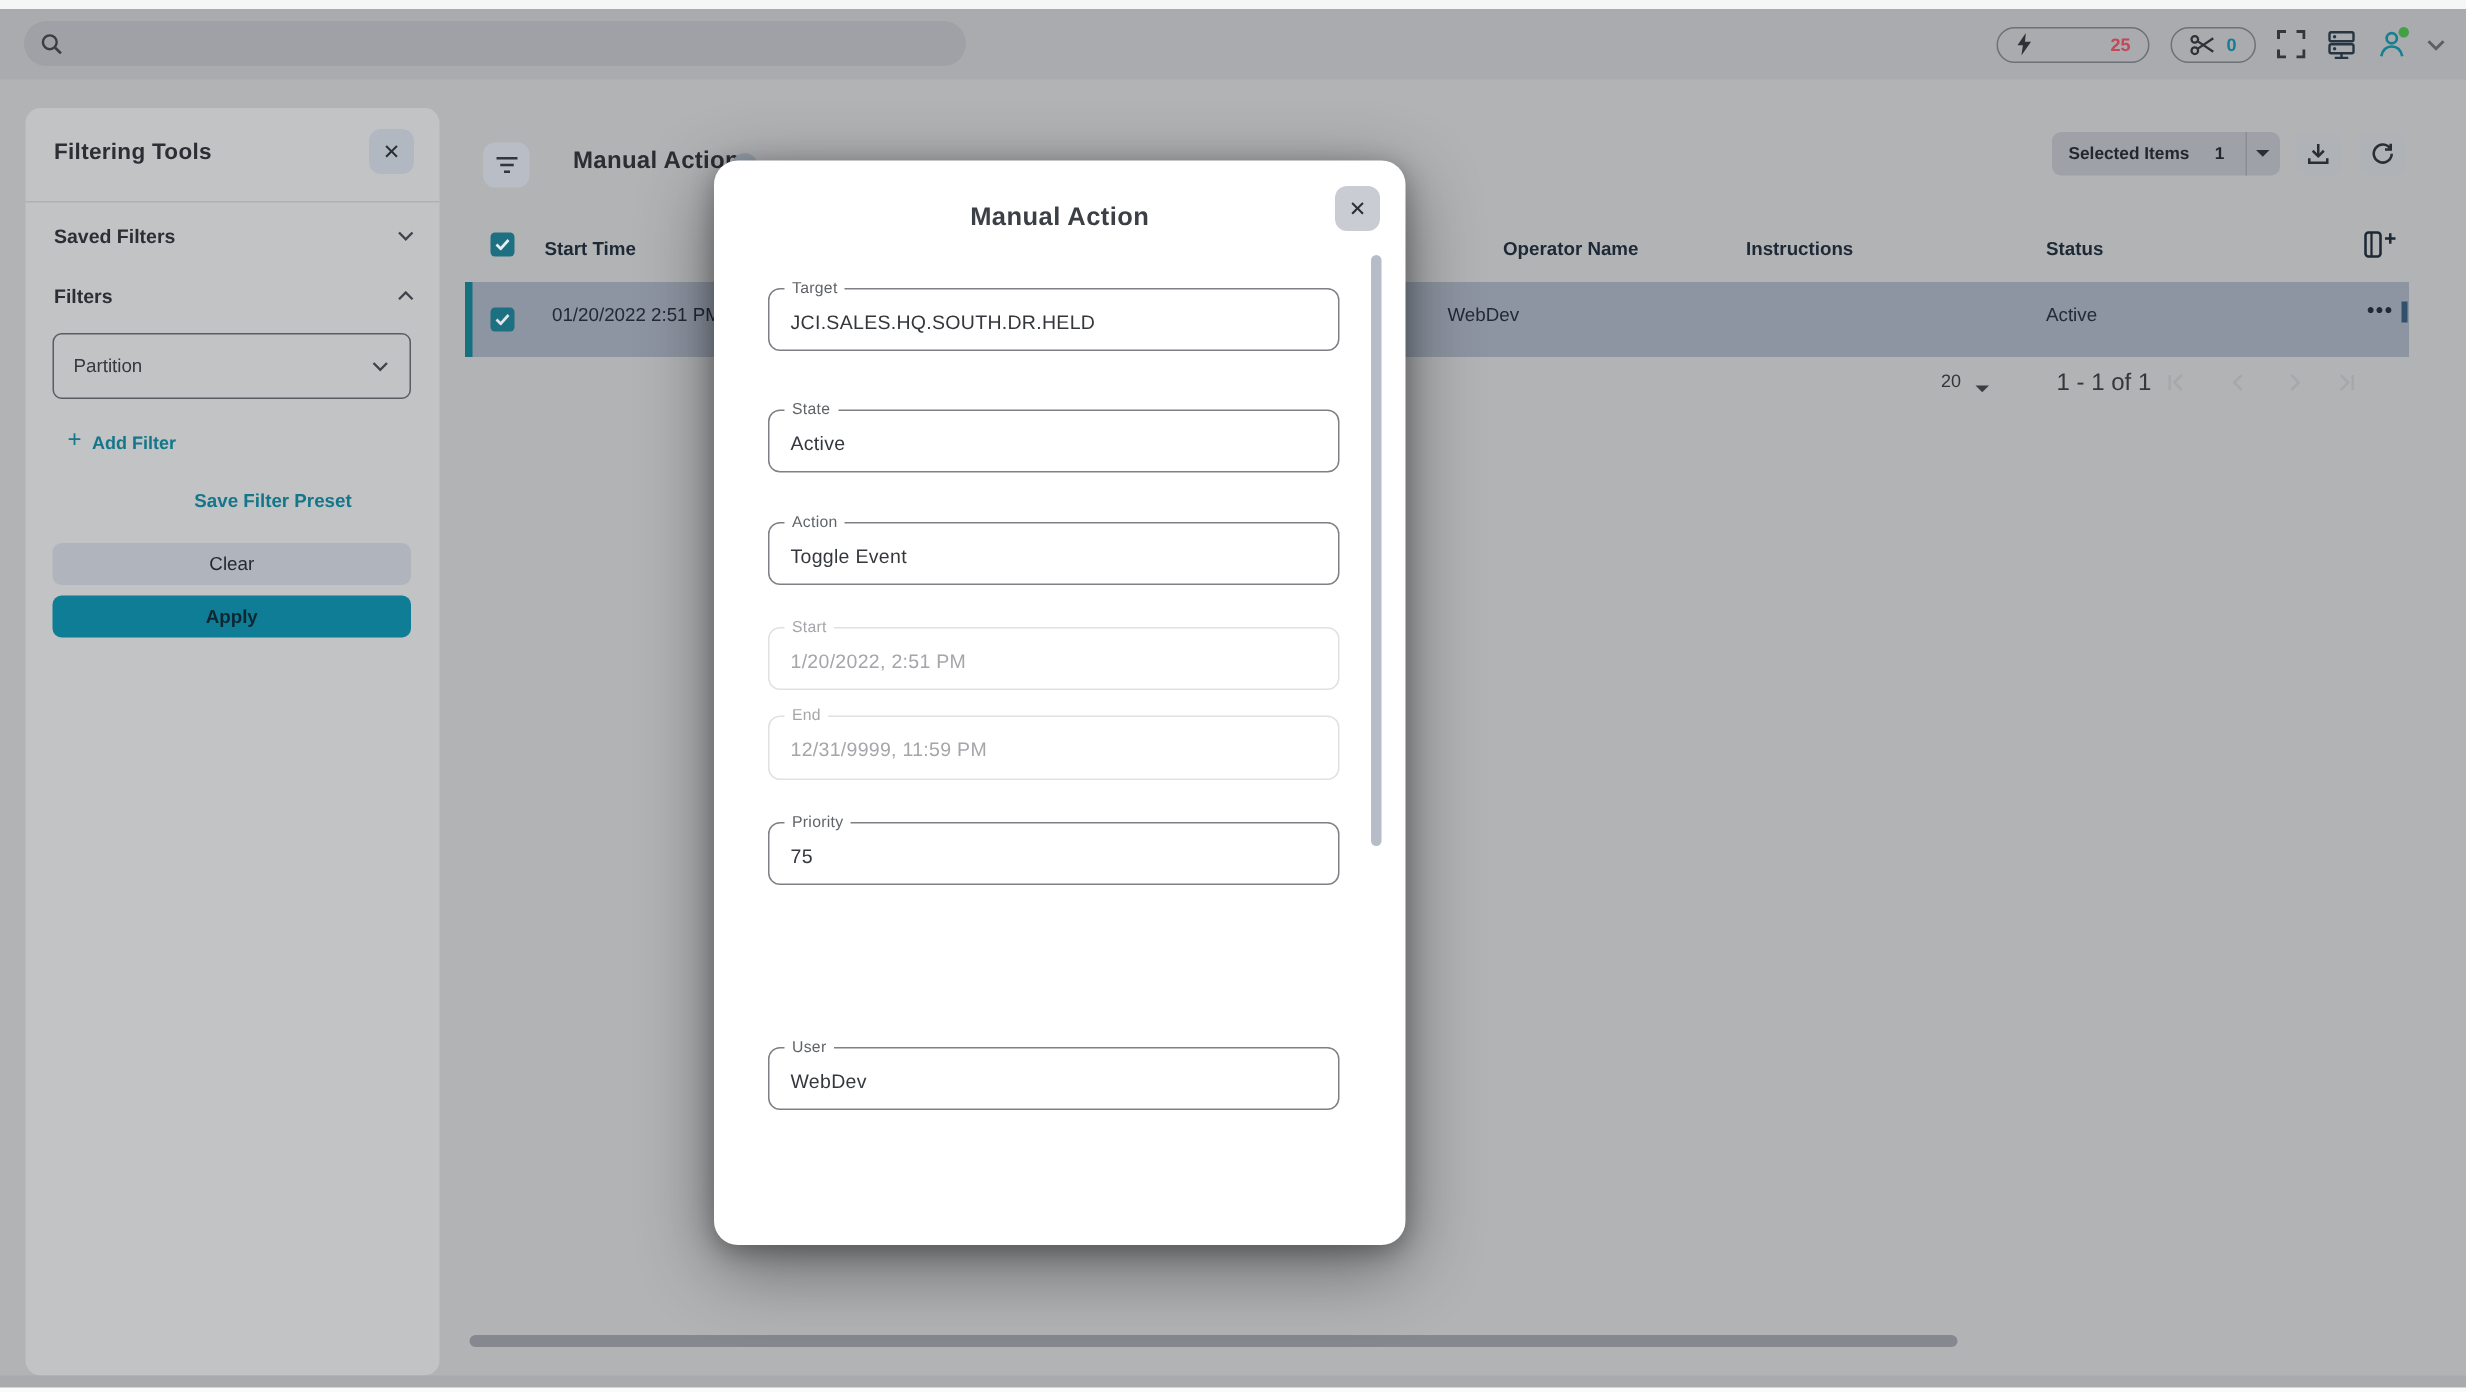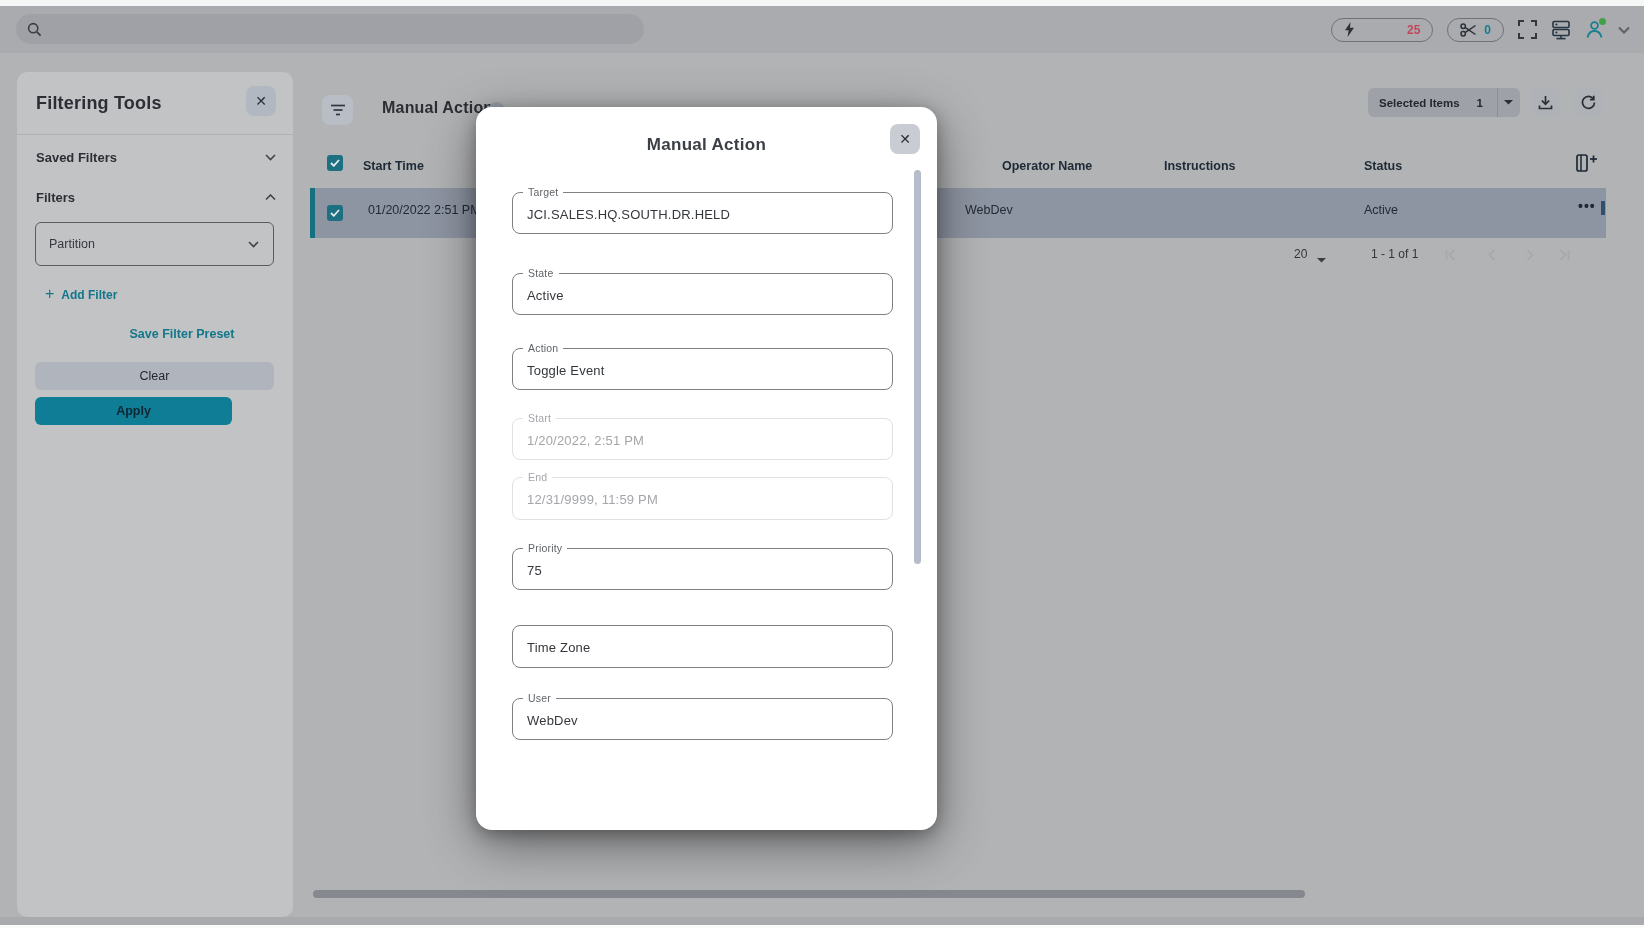--- a/index.html
+++ b/index.html
@@ -15,32 +15,32 @@
   .topbar-right { right:14px; top:0; height:47px; display:flex; align-items:center; gap:14px; }
   .count-pill { height:24px; border:1.6px solid #6e7177; border-radius:13px; display:flex; align-items:center; gap:7px; padding:0 12px; }
   .count-pill .cnt { font-size:12px; font-weight:700; }
   .cnt-red { color:#c2485a;margin-left:45px; }
   .cnt-teal { color:#157d92; }
   .bar-iconbtn { display:flex; align-items:center; justify-content:center; position:relative; }
   .green-dot { position:absolute; right:-2px; top:-2px; width:7px; height:7px; border-radius:50%; background:#43a047; }
 
   
   .sidebar { left:17px; top:72px; width:276px; height:845px; background:#c2c3c5; border-radius:10px; }
-  .sb-title { left:19px; top:21px; font-size:18px; font-weight:700; color:#2b2f35; letter-spacing:.2px; }
+  .sb-title { left:19px; top:21px; font-size:15px; font-weight:700; color:#2b2f35; letter-spacing:.2px; }
   .sb-close { left:229px; top:14px; width:30px; height:30px; border-radius:8px; background:#b2b8c2; display:flex; align-items:center; justify-content:center; font-size:14px; color:#2b2f35; }
   .sb-divider { left:0; top:62px; width:276px; height:1px; background:#b0b1b4; }
   .sb-row { left:19px; width:240px; height:20px; display:flex; align-items:center; justify-content:space-between; font-size:13px; font-weight:700; color:#2b2f35; }
   .sb-row.saved { top:75px; }
   .sb-row.filters { top:115px; }
   .partition { left:18px; top:150px; width:239px; height:44px; border:1px solid #595d63; border-radius:6px; display:flex; align-items:center; justify-content:space-between; padding:0 14px 0 13px; font-size:12.5px; color:#35393f; }
   .add-filter { left:28px; top:215px; display:flex; align-items:center; gap:7px; color:#13768a; font-size:12px; font-weight:700; }
   .add-filter .plus { font-size:16px; font-weight:400; margin-top:-2px; }
   .save-preset { left:0; top:255px; width:330px; text-align:center; color:#13768a; font-size:12.5px; font-weight:700; }
   .btn-clear { left:18px; top:290px; width:239px; height:28px; border-radius:6px; background:#b0b5bd; display:flex; align-items:center; justify-content:center; font-size:12.5px; color:#24282e; }
-  .btn-apply { left:18px; top:325px; width:197px; height:28px; border-radius:6px; background:#0e7d95; display:flex; align-items:center; justify-content:center; font-size:12.5px; font-weight:700; color:#0e2733; }
+  .btn-apply { left:18px; top:325px; width:239px; height:28px; border-radius:6px; background:#0e7d95; display:flex; align-items:center; justify-content:center; font-size:12.5px; font-weight:700; color:#0e2733; }
 
   
   .filter-btn { left:322px; top:95px; width:31px; height:30px; border-radius:8px; background:#b9bec6; display:flex; align-items:center; justify-content:center; }
   .main-title { left:382px; top:99px; font-size:16px; font-weight:700; color:#2b2e33; letter-spacing:.2px; }
   .help-circle { left:488px; top:102px; width:17px; height:17px; border-radius:50%; background:#99a1ad; }
   .sel-pill { left:1368px; top:88px; width:152px; height:29px; background:#9ea1a7; border-radius:6px; display:flex; align-items:center; }
   .sel-pill .sel-label { padding-left:11px; font-size:11.5px; font-weight:700; color:#24282e; }
   .sel-pill .sel-count { margin-left:17px; font-size:11.5px; font-weight:700; color:#24282e; }
   .sel-pill .sel-div { margin-left:14px; width:1px; height:29px; background:#8b8e94; }
   .sel-pill .sel-caret { flex:1; display:flex; align-items:center; justify-content:center; }
@@ -62,21 +62,21 @@
   .td { position:absolute; top:15px; font-size:12.5px; color:#222a35; }
   .td-date { left:58px; }
   .td-oper { left:655px; }
   .td-instr { left:854px; }
   .td-status { left:1054px; }
   .td-dots { left:1268px; top:10px; font-size:14px; font-weight:700; color:#1e2936; letter-spacing:1px; }
   .row-sliver { left:1291px; top:13px; width:4px; height:14px; background:#31506e; }
 
   .pg-size { left:1294px; top:247px; font-size:12px; color:#33363b; }
   .pg-caret { left:1316px; top:250px; }
-  .pg-range { left:1371px; top:247px; font-size:12px; color:#33363b; }
+  .pg-range { left:1371px; top:247px; font-size:16px; color:#33363b; }
   .pg-nav { top:244px; width:22px; height:22px; display:flex; align-items:center; justify-content:center; }
   .pg-first { left:1440px; } .pg-prev { left:1481px; } .pg-next { left:1519px; } .pg-last { left:1553px; }
 
   .h-scrollbar { left:313px; top:890px; width:992px; height:8px; border-radius:4px; background:#85888f; }
   .strip-bottom { left:0; top:917px; width:1644px; height:8px; background:#a9aaad; }
   .strip-bottom-white { left:0; top:925px; width:1644px; height:3px; background:#fafafa; }
 
   
   .modal { left:476px; top:107px; width:461px; height:723px; background:#ffffff; border-radius:16px;
            box-shadow:0 14px 50px rgba(0,0,0,.45), 0 4px 16px rgba(0,0,0,.28); }
@@ -306,23 +306,19 @@
       <span class="field-value">1/20/2022, 2:51 PM</span>
     </div>
     <div class="abs field f-end disabled">
       <span class="field-label">End</span>
       <span class="field-value">12/31/9999, 11:59 PM</span>
     </div>
     <div class="abs field f-priority">
       <span class="field-label">Priority</span>
       <span class="field-value">75</span>
     </div>
-    <div class="abs field f-timezone nolabel">
-
-      <span class="field-value">Time Zone</span>
-    </div>
     <div class="abs field f-user">
       <span class="field-label">User</span>
       <span class="field-value">WebDev</span>
     </div>
   </div>
 
 </div>
 
 </body></html>

